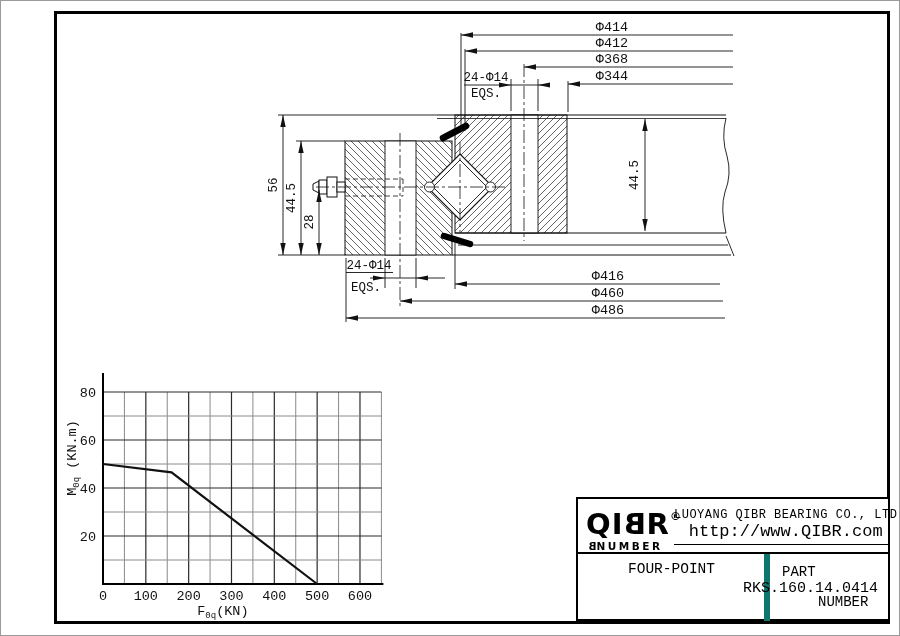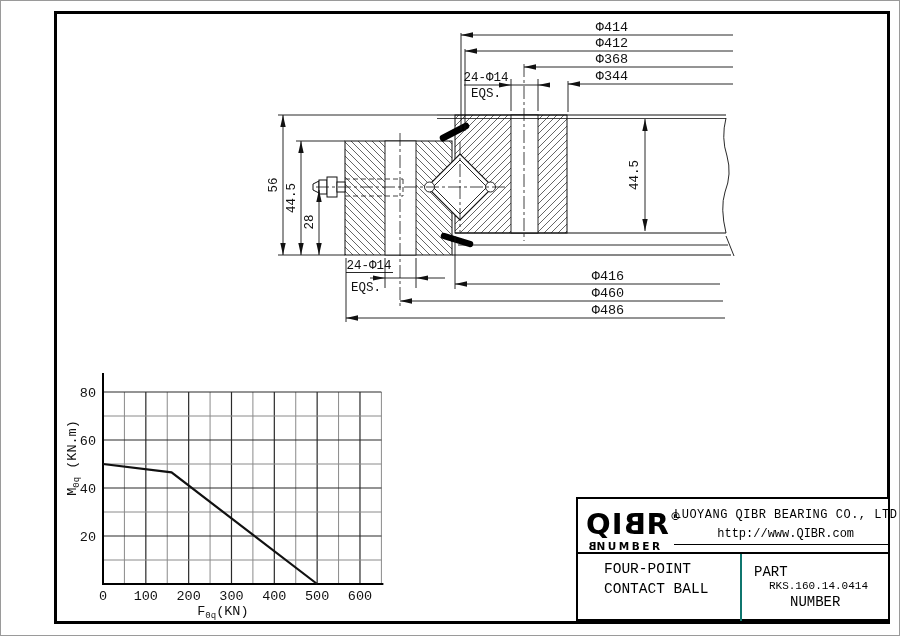--- a/index.html
+++ b/index.html
@@ -18,29 +18,29 @@
   .tb-row1{height:53px;border-bottom:2px solid #000;display:flex;position:relative;}
   .logo-cell{width:96px;padding:3px 0 0 8px;box-sizing:border-box;}
   .logo-main{font-family:"DejaVu Sans","Liberation Sans",sans-serif;font-weight:800;
              font-size:29px;line-height:29px;letter-spacing:1px;color:#000;white-space:nowrap;}
   .logo-reg{font-size:11px;vertical-align:14px;font-weight:700;letter-spacing:0;}
   .logo-sub{font-family:"DejaVu Sans","Liberation Sans",sans-serif;font-weight:700;
             font-size:10.5px;letter-spacing:2.5px;margin-top:1px;color:#000;}
   .flip{display:inline-block;transform:scaleX(-1);}
   .company-cell{flex:1;text-align:center;padding-top:9px;box-sizing:border-box;}
   .company-line1{font-size:12px;letter-spacing:.5px;white-space:nowrap;}
-  .company-line2{font-size:12px;margin-top:5px;white-space:nowrap;font-family:Liberation Mono, monospace;}
+  .company-line2{font-size:17px;white-space:nowrap;font-family:Liberation Mono, monospace;}
   .company-rule{position:absolute;left:96px;right:0;bottom:7px;height:1.5px;background:#000;}
   .tb-row2{display:flex;height:67px;}
   .prod-cell{width:162px;padding:6px 0 0 26px;box-sizing:border-box;
-             font-size:14.5px;line-height:19.5px;white-space:nowrap;}
-  .part-cell{flex:1;border-left:2px solid #0f766e;position:relative;font-size:14px;text-decoration:underline;}
+             font-size:14.5px;line-height:19.5px;white-space:nowrap;margin-left:24px;}
+  .part-cell{flex:1;border-left:6px solid #0f766e;position:relative;font-size:14px;text-decoration:underline;}
   .part-label1{position:absolute;left:12px;top:10px;}
   .part-label2{position:absolute;left:12px;top:40px;margin-left:36px;}
-  .part-number{position:absolute;right:20px;top:26px;font-size:11px;letter-spacing:0;}
+  .part-number{position:absolute;right:10px;top:26px;font-size:15px;letter-spacing:0;}
 </style>
 </head>
 <body>
 
 <div class="page-edge"></div>
 <div class="frame"></div>
 
 <svg class="drawing-svg" width="900" height="636" viewBox="0 0 900 636">
   <defs>
     <marker id="arr" markerUnits="userSpaceOnUse" markerWidth="12.5" markerHeight="8" refX="12" refY="4" orient="auto-start-reverse">
@@ -209,21 +209,20 @@
     </div>
     <div class="company-cell">
       <div class="company-line1">LUOYANG QIBR BEARING CO., LTD</div>
       <div class="company-line2">http://www.QIBR.com</div>
     </div>
     <div class="company-rule"></div>
   </div>
   <div class="tb-row2">
     <div class="prod-cell">
       <div>FOUR-POINT</div>
-      <div>CONTACT BALL</div>
     </div>
     <div class="part-cell">
       <div class="part-label1">PART</div>
       <div class="part-label2">NUMBER</div>
       <div class="part-number">RKS.160.14.0414</div>
     </div>
   </div>
 </div>
 
 </body></html>

